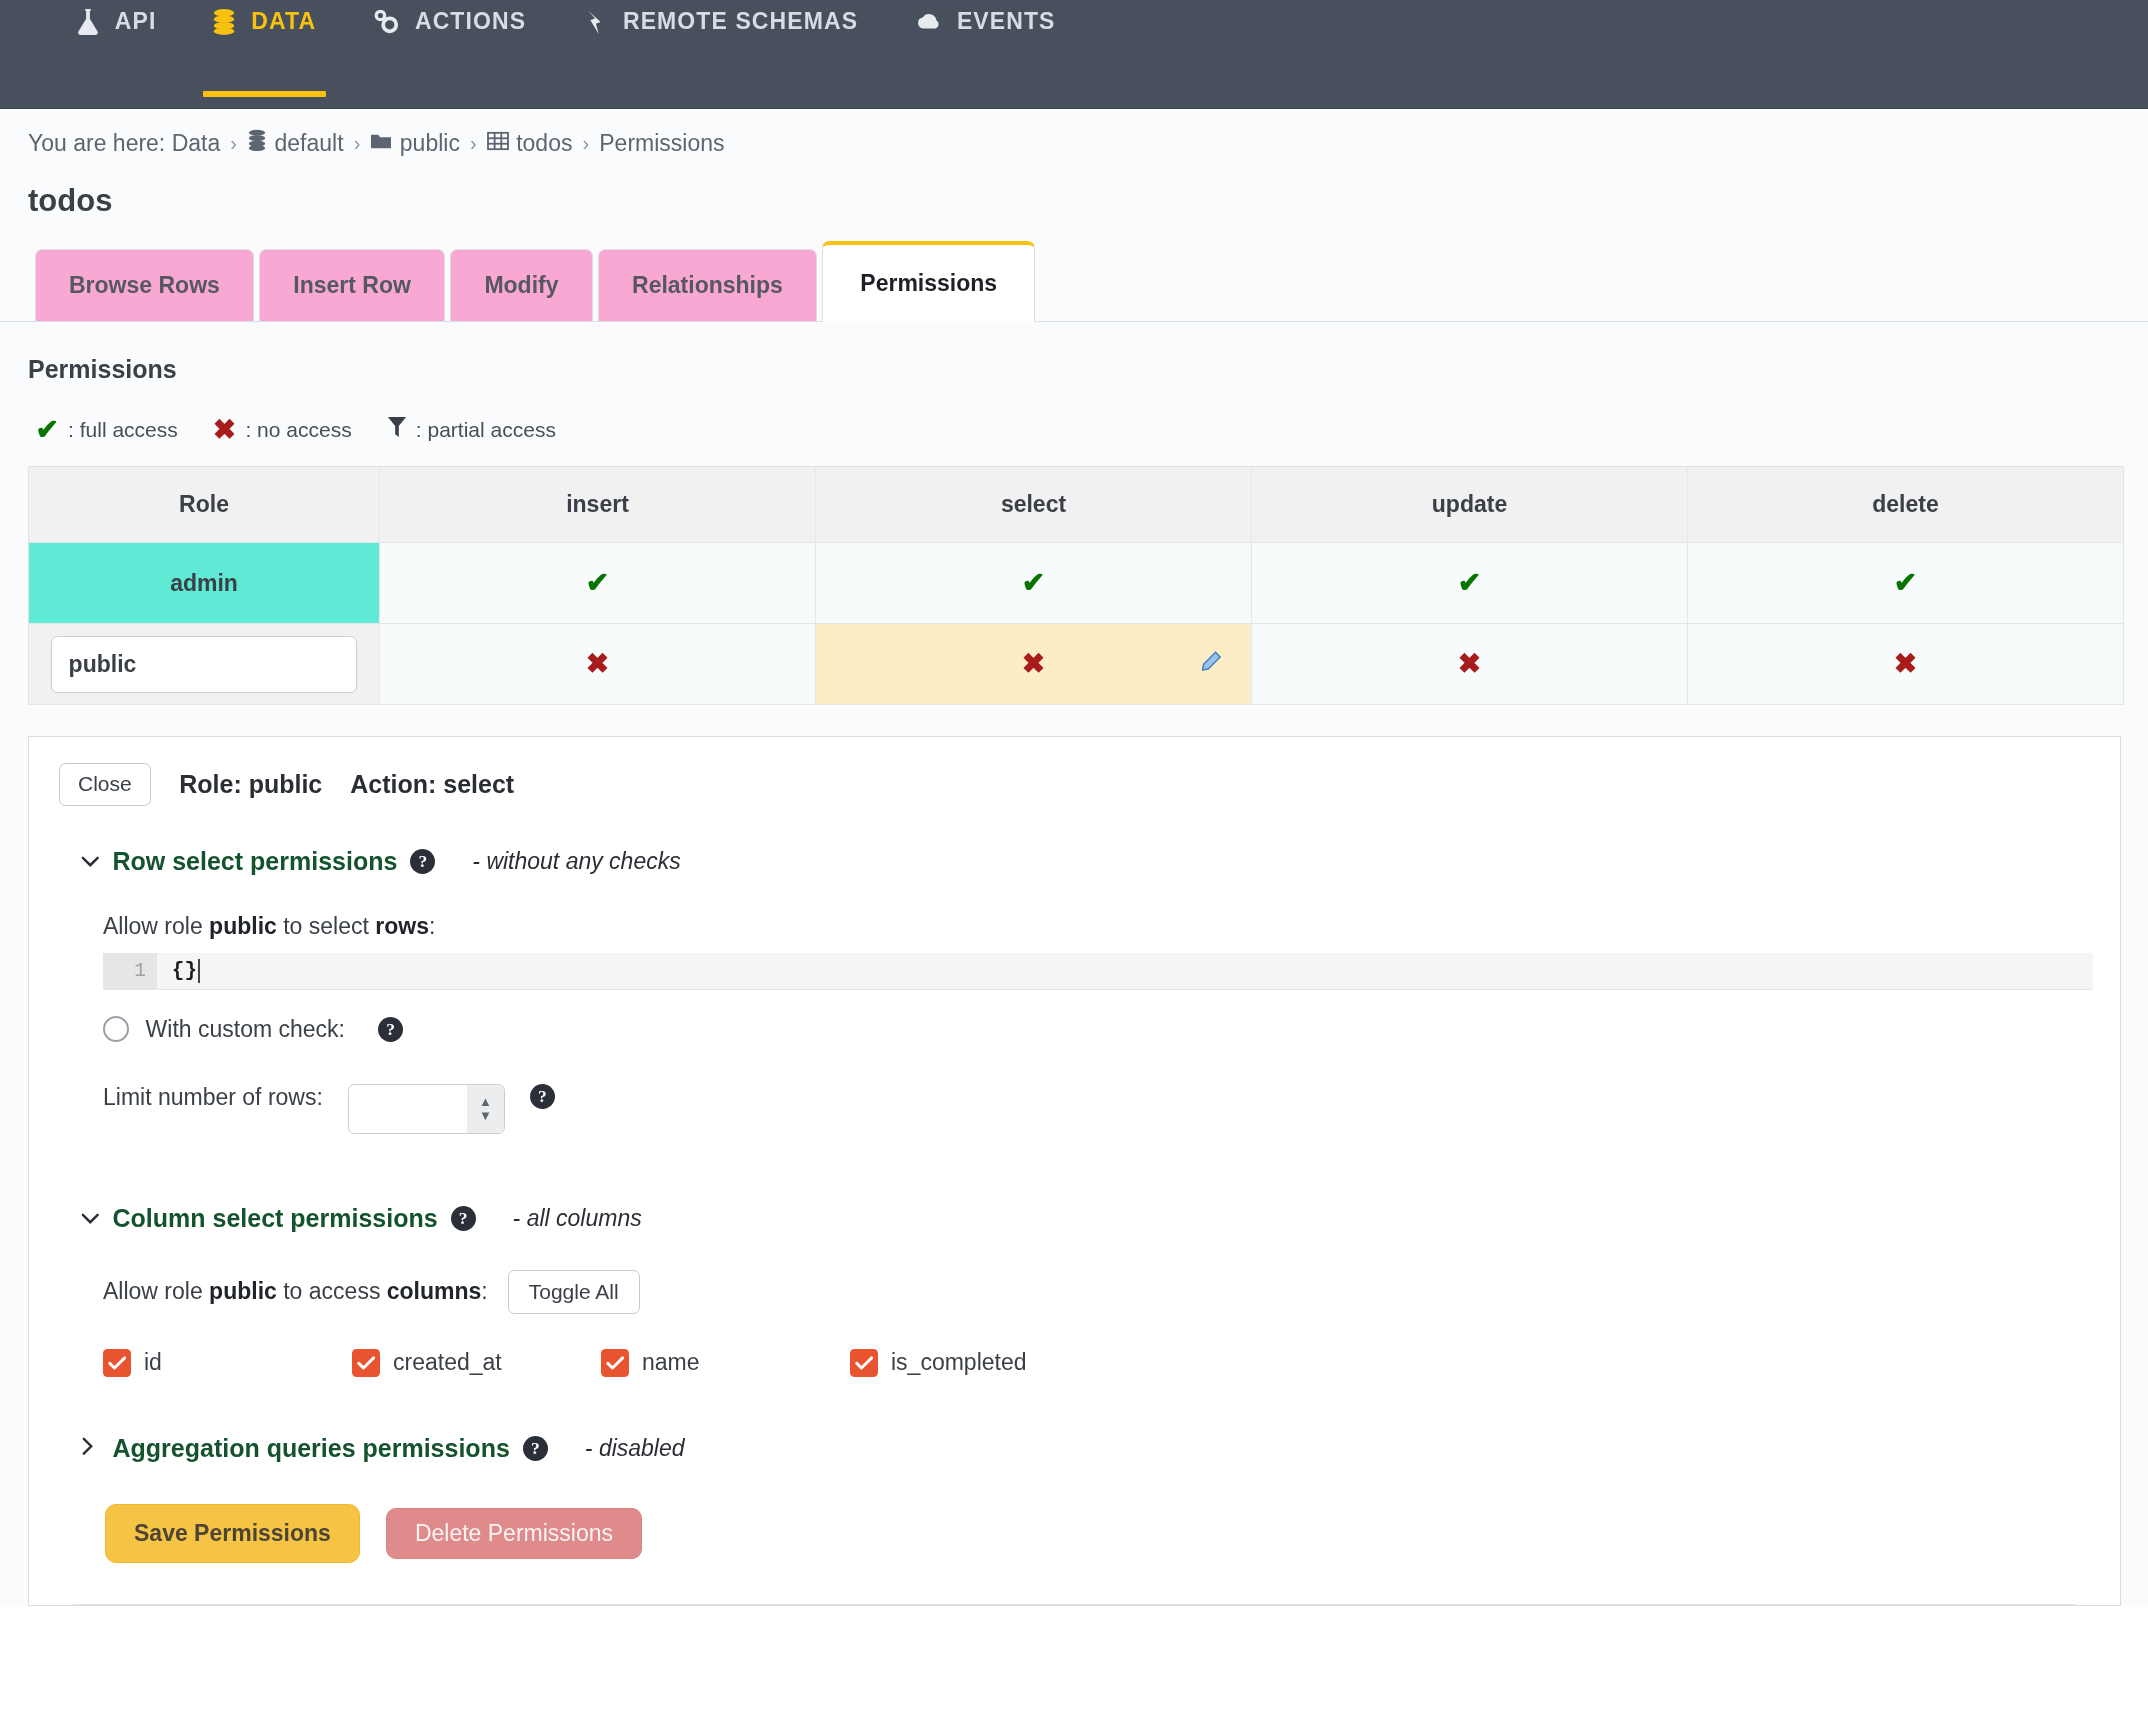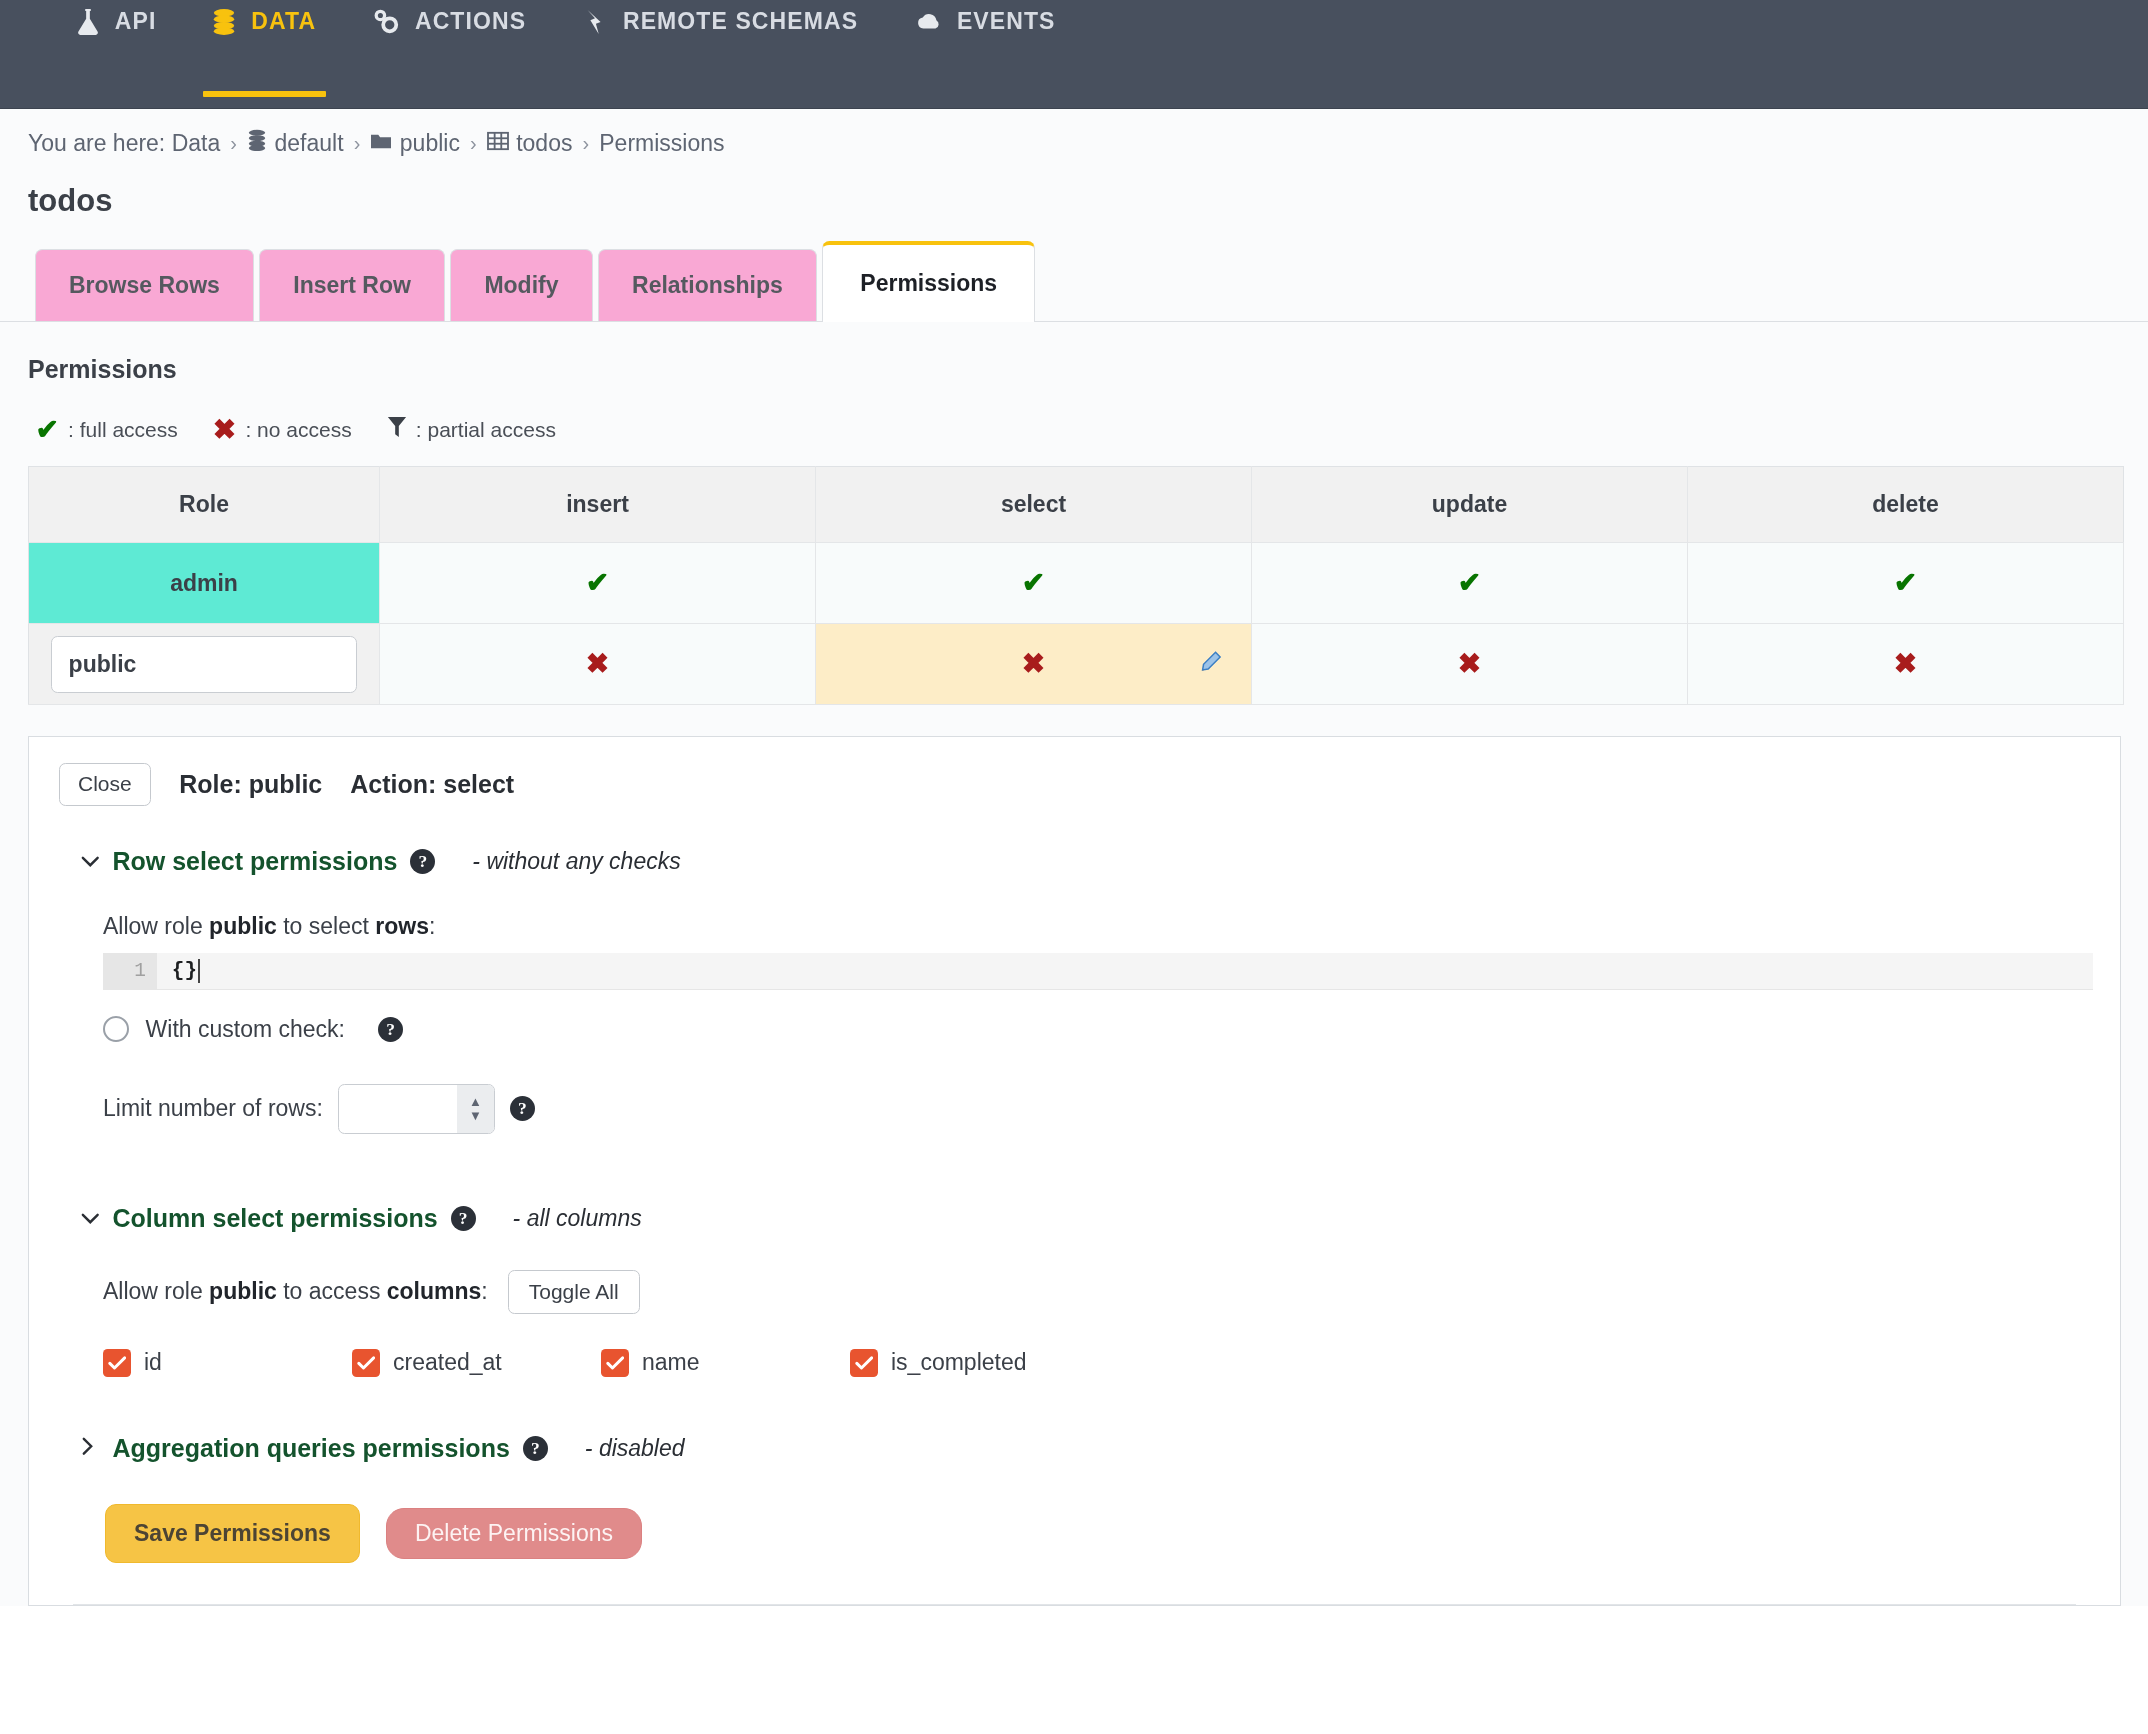--- a/index.html
+++ b/index.html
@@ -326,22 +326,21 @@
   }
   .caret {
     display: inline-block;
     width: 1.8px; height: 24px;
     background: #444;
     margin-left: 0.9px;
   }
 
   .limit-row {
     display: flex;
-    align-items: center;
-    gap: 15px;
+    gap: 25px;
     padding: 41px 0 0 74px;
     font-size: 23px;
     color: #3b4048;
   }
   .num-input {
     width: 157px; height: 50px;
     border: 0.9px solid #c9cdd2;
     border-radius: 6.5px;
     background: #fff;
     display: flex;
@@ -410,21 +409,21 @@
     color: #4c4434;
     font-size: 23px;
     font-weight: bold;
     padding: 14.8px 28px;
     cursor: pointer;
     font-family: "Liberation Sans", sans-serif;
   }
   .btn-delete {
     background: #e08b8b;
     border: 0.9px solid #db8181;
-    border-radius: 18px;
+    border-radius: 10px;
     color: #fdf3f3;
     font-size: 23px;
     padding: 11px 28px;
     cursor: not-allowed;
     font-family: "Liberation Sans", sans-serif;
   }
   .panel-divider {
     margin: 41px 44px 0 44px;
     border-top: 0.9px solid #e2e5e8;
   }

